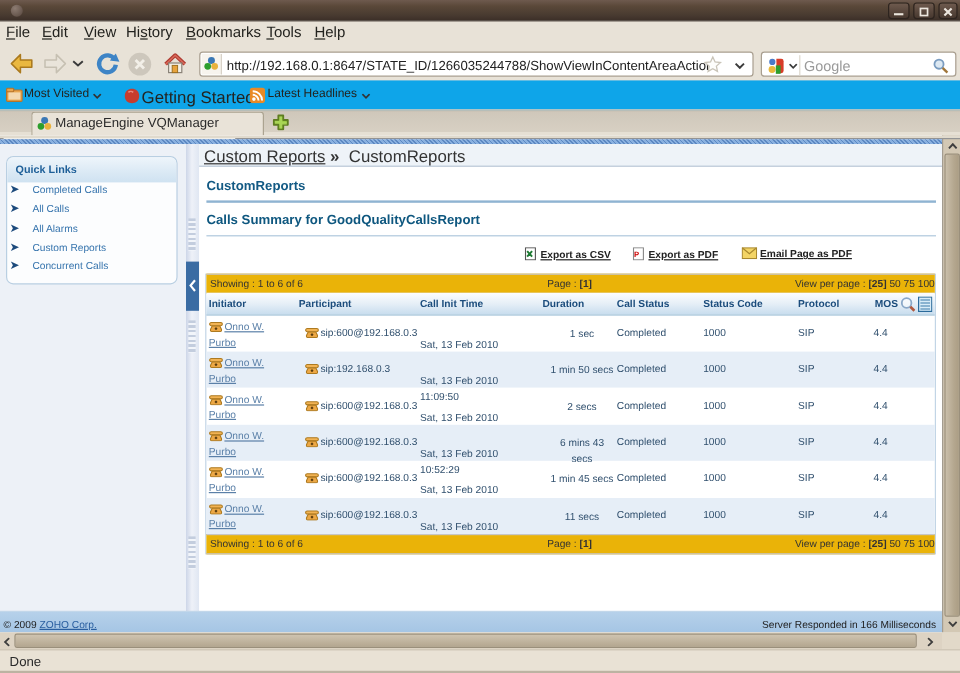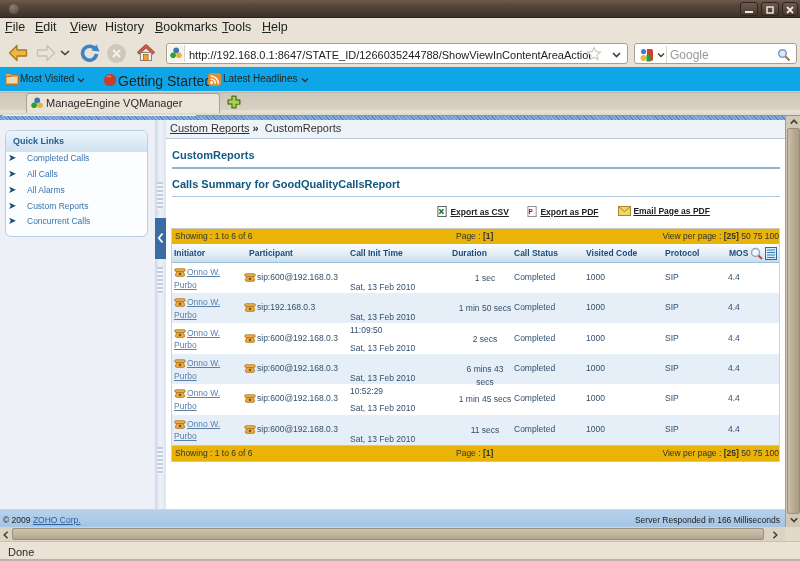--- a/index.html
+++ b/index.html
@@ -74,21 +74,21 @@
 #splitter { left:155px; top:7px; width:11px; height:407px;
   background:linear-gradient(90deg,#cdd6e8,#eef1f8 45%,#dfe6f2); }
 #splitbar { position:absolute; left:0; top:98px; width:11px; height:41px; background:#3a6ca3; }
 #splitbar svg { position:absolute; left:2px; top:14px; }
 .grip { position:absolute; left:2px; width:6px; height:27px;
   background:repeating-linear-gradient(#c3cdde 0 2px, #f2f5fa 2px 4px); }
 
 
 #main { left:166px; top:7px; width:619px; height:407px; background:#fff; }
 #crumbbar { left:0; top:0; width:619px; height:19px; background:#eef3f8; border-bottom:1px solid #bac8d6; }
-#crumb { left:4px; top:2px; font-size:11px; color:#333; }
+#crumb { left:4px; top:2px; font-size:14px; color:#333; }
 #crumb a { color:#333; text-decoration:underline; }
 #h1 { left:6px; top:29px; font-size:11px; font-weight:bold; color:#135a84; }
 #h1line { left:6px; top:47px; width:608px; height:2px; background:#8fb4d2; }
 #h2 { left:6px; top:58px; font-size:11px; font-weight:bold; color:#0e577f; }
 #h2line { left:6px; top:76px; width:608px; height:1px; background:#aec8dc; }
 #exports { left:0px; top:86px; width:614px; height:14px; font-size:8.5px; }
 #exports a { color:#222; text-decoration:underline; font-weight:bold; }
 .showbar { left:6px; width:607px; height:17px; background:#eab308;
   border-top:1px solid #c6c6c6; border-bottom:1px solid #c6c6c6; font-size:8.5px; color:#333; }
 #showtop { top:108px; }
@@ -100,21 +100,21 @@
 #thead { left:6px; top:124px; width:607px; height:19px;
   background:linear-gradient(#fcfdfe, #e6eff7 50%, #c8ddee);
   border-bottom:1px solid #9fc0d8; color:#1b4c7c; font-weight:bold; font-size:8.5px; }
 #thead span { position:absolute; top:4px; }
 #rows { left:6px; top:143px; width:607px; height:182px; }
 .row { position:absolute; width:607px; height:30px; font-size:8.5px; color:#31506e; }
 .row.alt { background:#e6eef7; }
 .row a { color:#5b80a8; text-decoration:underline; }
 .cell { position:absolute; top:9px; }
 .c1 { left:2px; top:3px; width:60px; line-height:12.5px; }
-.c2 { left:72px; }
+.c2 { left:82px; }
 .c3 { left:178px; width:95px; top:18px; line-height:12.5px; }
 .c4 { left:281px; width:64px; top:9px; line-height:12.5px;text-align:center;}
 .c5 { left:342px; }
 .c6 { left:414px; }
 .c7 { left:493px; }
 .c8 { left:556px; }
 .r2l .c2, .r2l .c5, .r2l .c6, .r2l .c7, .r2l .c8 { top:9px; }
 .phicon { display:inline-block; vertical-align:-2px; margin-right:1px; }
 
 
@@ -337,21 +337,21 @@
       <span class="sh">Showing : 1 to 6 of 6</span>
       <span class="pg">Page : <b>[1]</b></span>
       <span class="vp">View per page : <b>[25]</b> 50 75 100</span>
     </div>
     <div id="thead" class="abs">
       <span style="left:2px">Initiator</span>
       <span style="left:77px">Participant</span>
       <span style="left:178px">Call Init Time</span>
       <span style="left:280px">Duration</span>
       <span style="left:342px">Call Status</span>
-      <span style="left:414px">Visited Code</span>
+      <span style="left:414px">Status Code</span>
       <span style="left:493px">Protocol</span>
       <span style="left:557px">MOS</span>
       <svg class="abs" style="left:578px; top:3px" width="13" height="13" viewBox="0 0 13 13">
         <circle cx="5.5" cy="5.5" r="4" fill="#fff" fill-opacity="0.5" stroke="#8aa8c8" stroke-width="1.5"></circle>
         <line x1="8.6" y1="8.6" x2="12" y2="12" stroke="#b05a40" stroke-width="2.2"></line>
       </svg>
       <svg class="abs" style="left:593px; top:3px" width="12" height="13" viewBox="0 0 12 13">
         <rect x="0.5" y="0.5" width="11" height="12" fill="#d8ecf8" stroke="#2a6a9a"></rect>
         <path d="M2 3 h8 M2 5.5 h8 M2 8 h8 M2 10.5 h8" stroke="#3a7aaa" stroke-width="1"></path>
       </svg>

